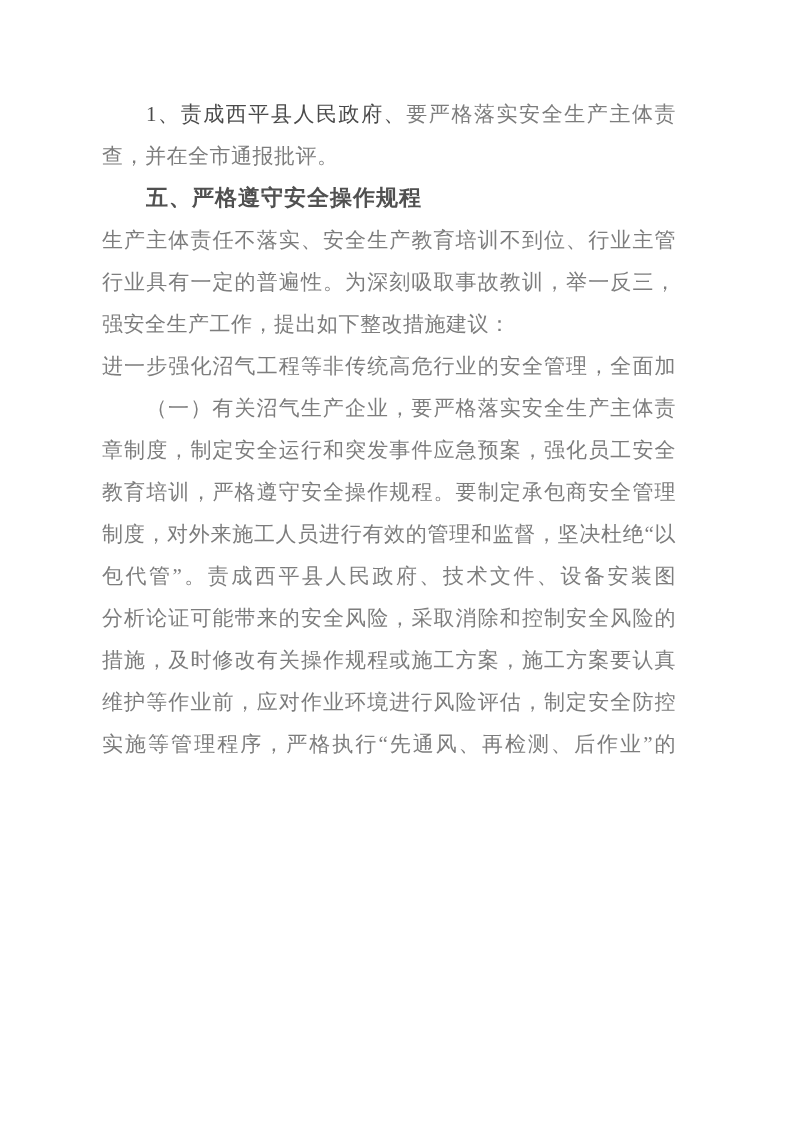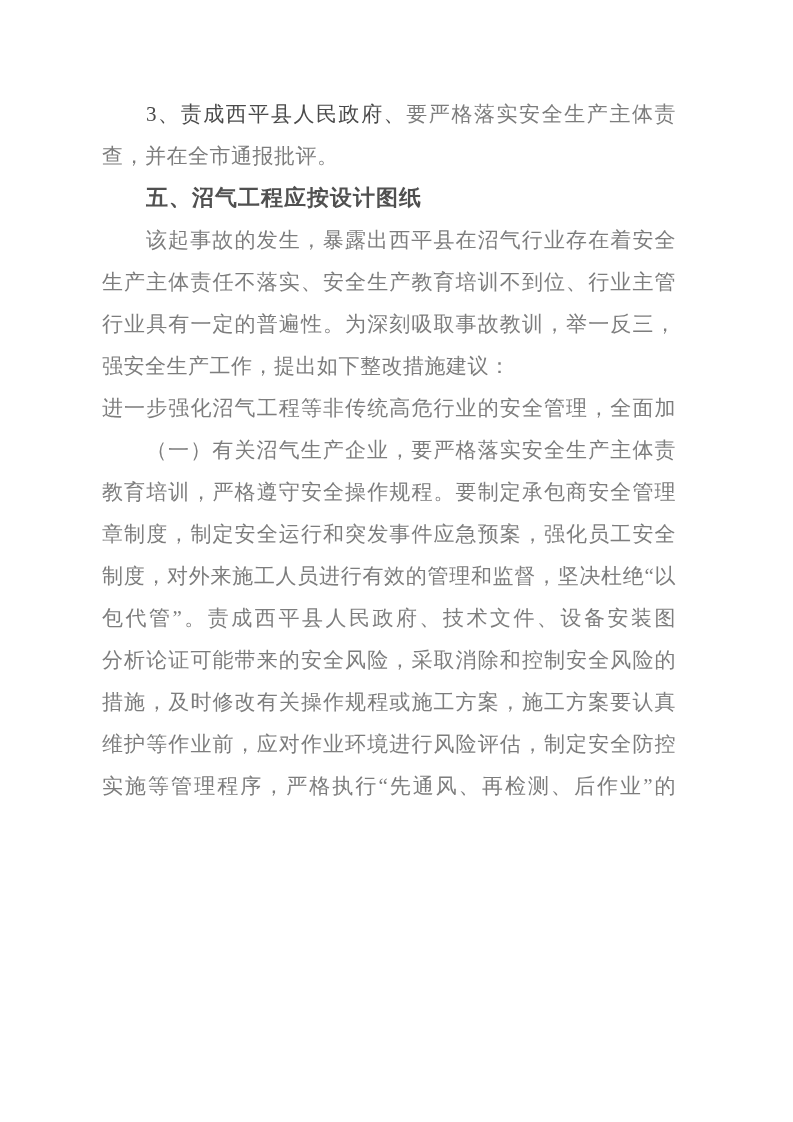--- a/index.html
+++ b/index.html
@@ -45,31 +45,30 @@
   }
   .line span.body { color: var(--body-color, #7d7d7d); }
   .line span.emphasis { color: var(--emphasis-color, #4a4a4a); }
   .line span.heading { color: var(--heading-color, #4f4f4f); }
 </style>
 </head>
 <body>
 
 <div class="page">
   <div class="text-block">
-      <div class="line indent justify"><span class="emphasis">3、责成西平县人民政府、</span><span class="body">要严格落实安全生产主体责</span></div>
+      <div class="line indent justify"><span class="emphasis">1、责成西平县人民政府、</span><span class="body">要严格落实安全生产主体责</span></div>
       <div class="line"><span class="body">查，并在全市通报批评。</span></div>
-      <div class="line indent heading"><span class="heading">五、沼气工程应按设计图纸</span></div>
-      <div class="line indent justify"><span class="body">该起事故的发生，暴露出西平县在沼气行业存在着安全</span></div>
+      <div class="line indent heading"><span class="heading">五、严格遵守安全操作规程</span></div>
       <div class="line justify"><span class="body">生产主体责任不落实、安全生产教育培训不到位、行业主管</span></div>
       <div class="line justify"><span class="body">行业具有一定的普遍性。为深刻吸取事故教训，举一反三，</span></div>
       <div class="line"><span class="body">强安全生产工作，提出如下整改措施建议：</span></div>
       <div class="line justify"><span class="body">进一步强化沼气工程等非传统高危行业的安全管理，全面加</span></div>
       <div class="line indent justify"><span class="body">（一）有关沼气生产企业，要严格落实安全生产主体责</span></div>
+      <div class="line justify"><span class="body">章制度，制定安全运行和突发事件应急预案，强化员工安全</span></div>
       <div class="line justify"><span class="body">教育培训，严格遵守安全操作规程。要制定承包商安全管理</span></div>
-      <div class="line justify"><span class="body">章制度，制定安全运行和突发事件应急预案，强化员工安全</span></div>
       <div class="line justify"><span class="body">制度，对外来施工人员进行有效的管理和监督，坚决杜绝“以</span></div>
       <div class="line justify"><span class="body">包代管”。责成西平县人民政府、技术文件、设备安装图</span></div>
       <div class="line justify"><span class="body">分析论证可能带来的安全风险，采取消除和控制安全风险的</span></div>
       <div class="line justify"><span class="body">措施，及时修改有关操作规程或施工方案，施工方案要认真</span></div>
       <div class="line justify"><span class="body">维护等作业前，应对作业环境进行风险评估，制定安全防控</span></div>
       <div class="line justify"><span class="body">实施等管理程序，严格执行“先通风、再检测、后作业”的</span></div>
     </div>
 </div>
 
 </body></html>

